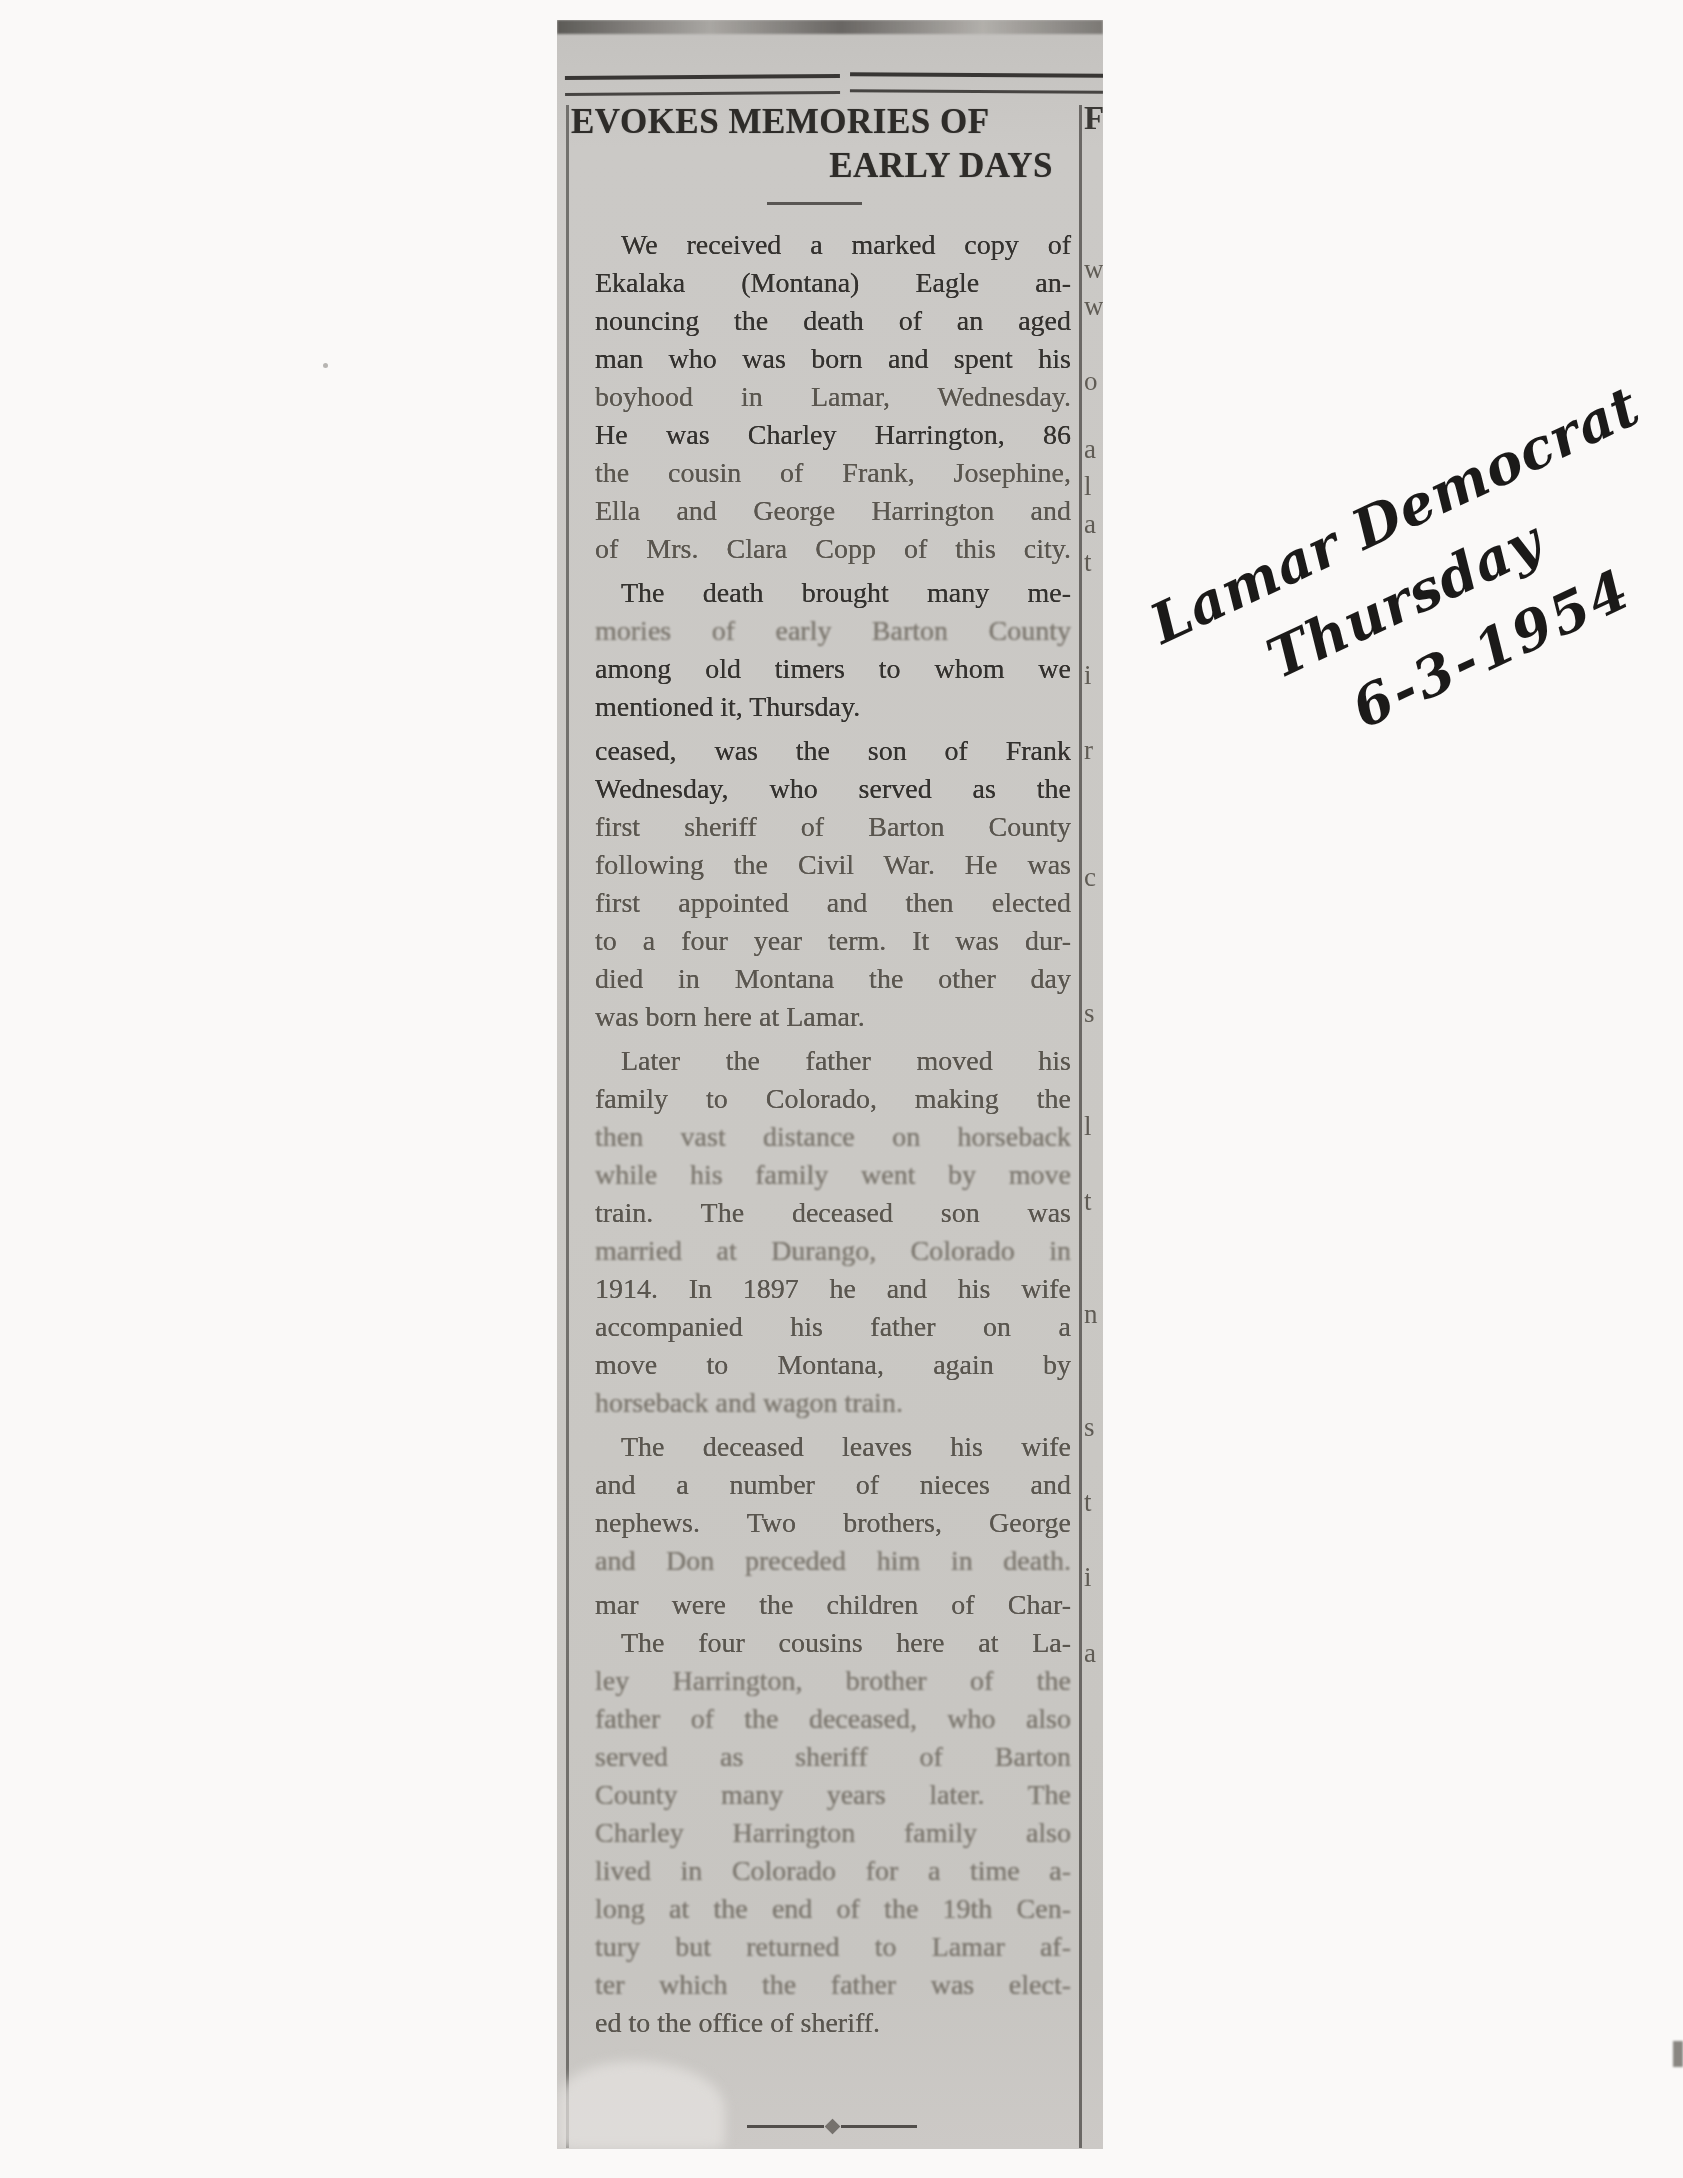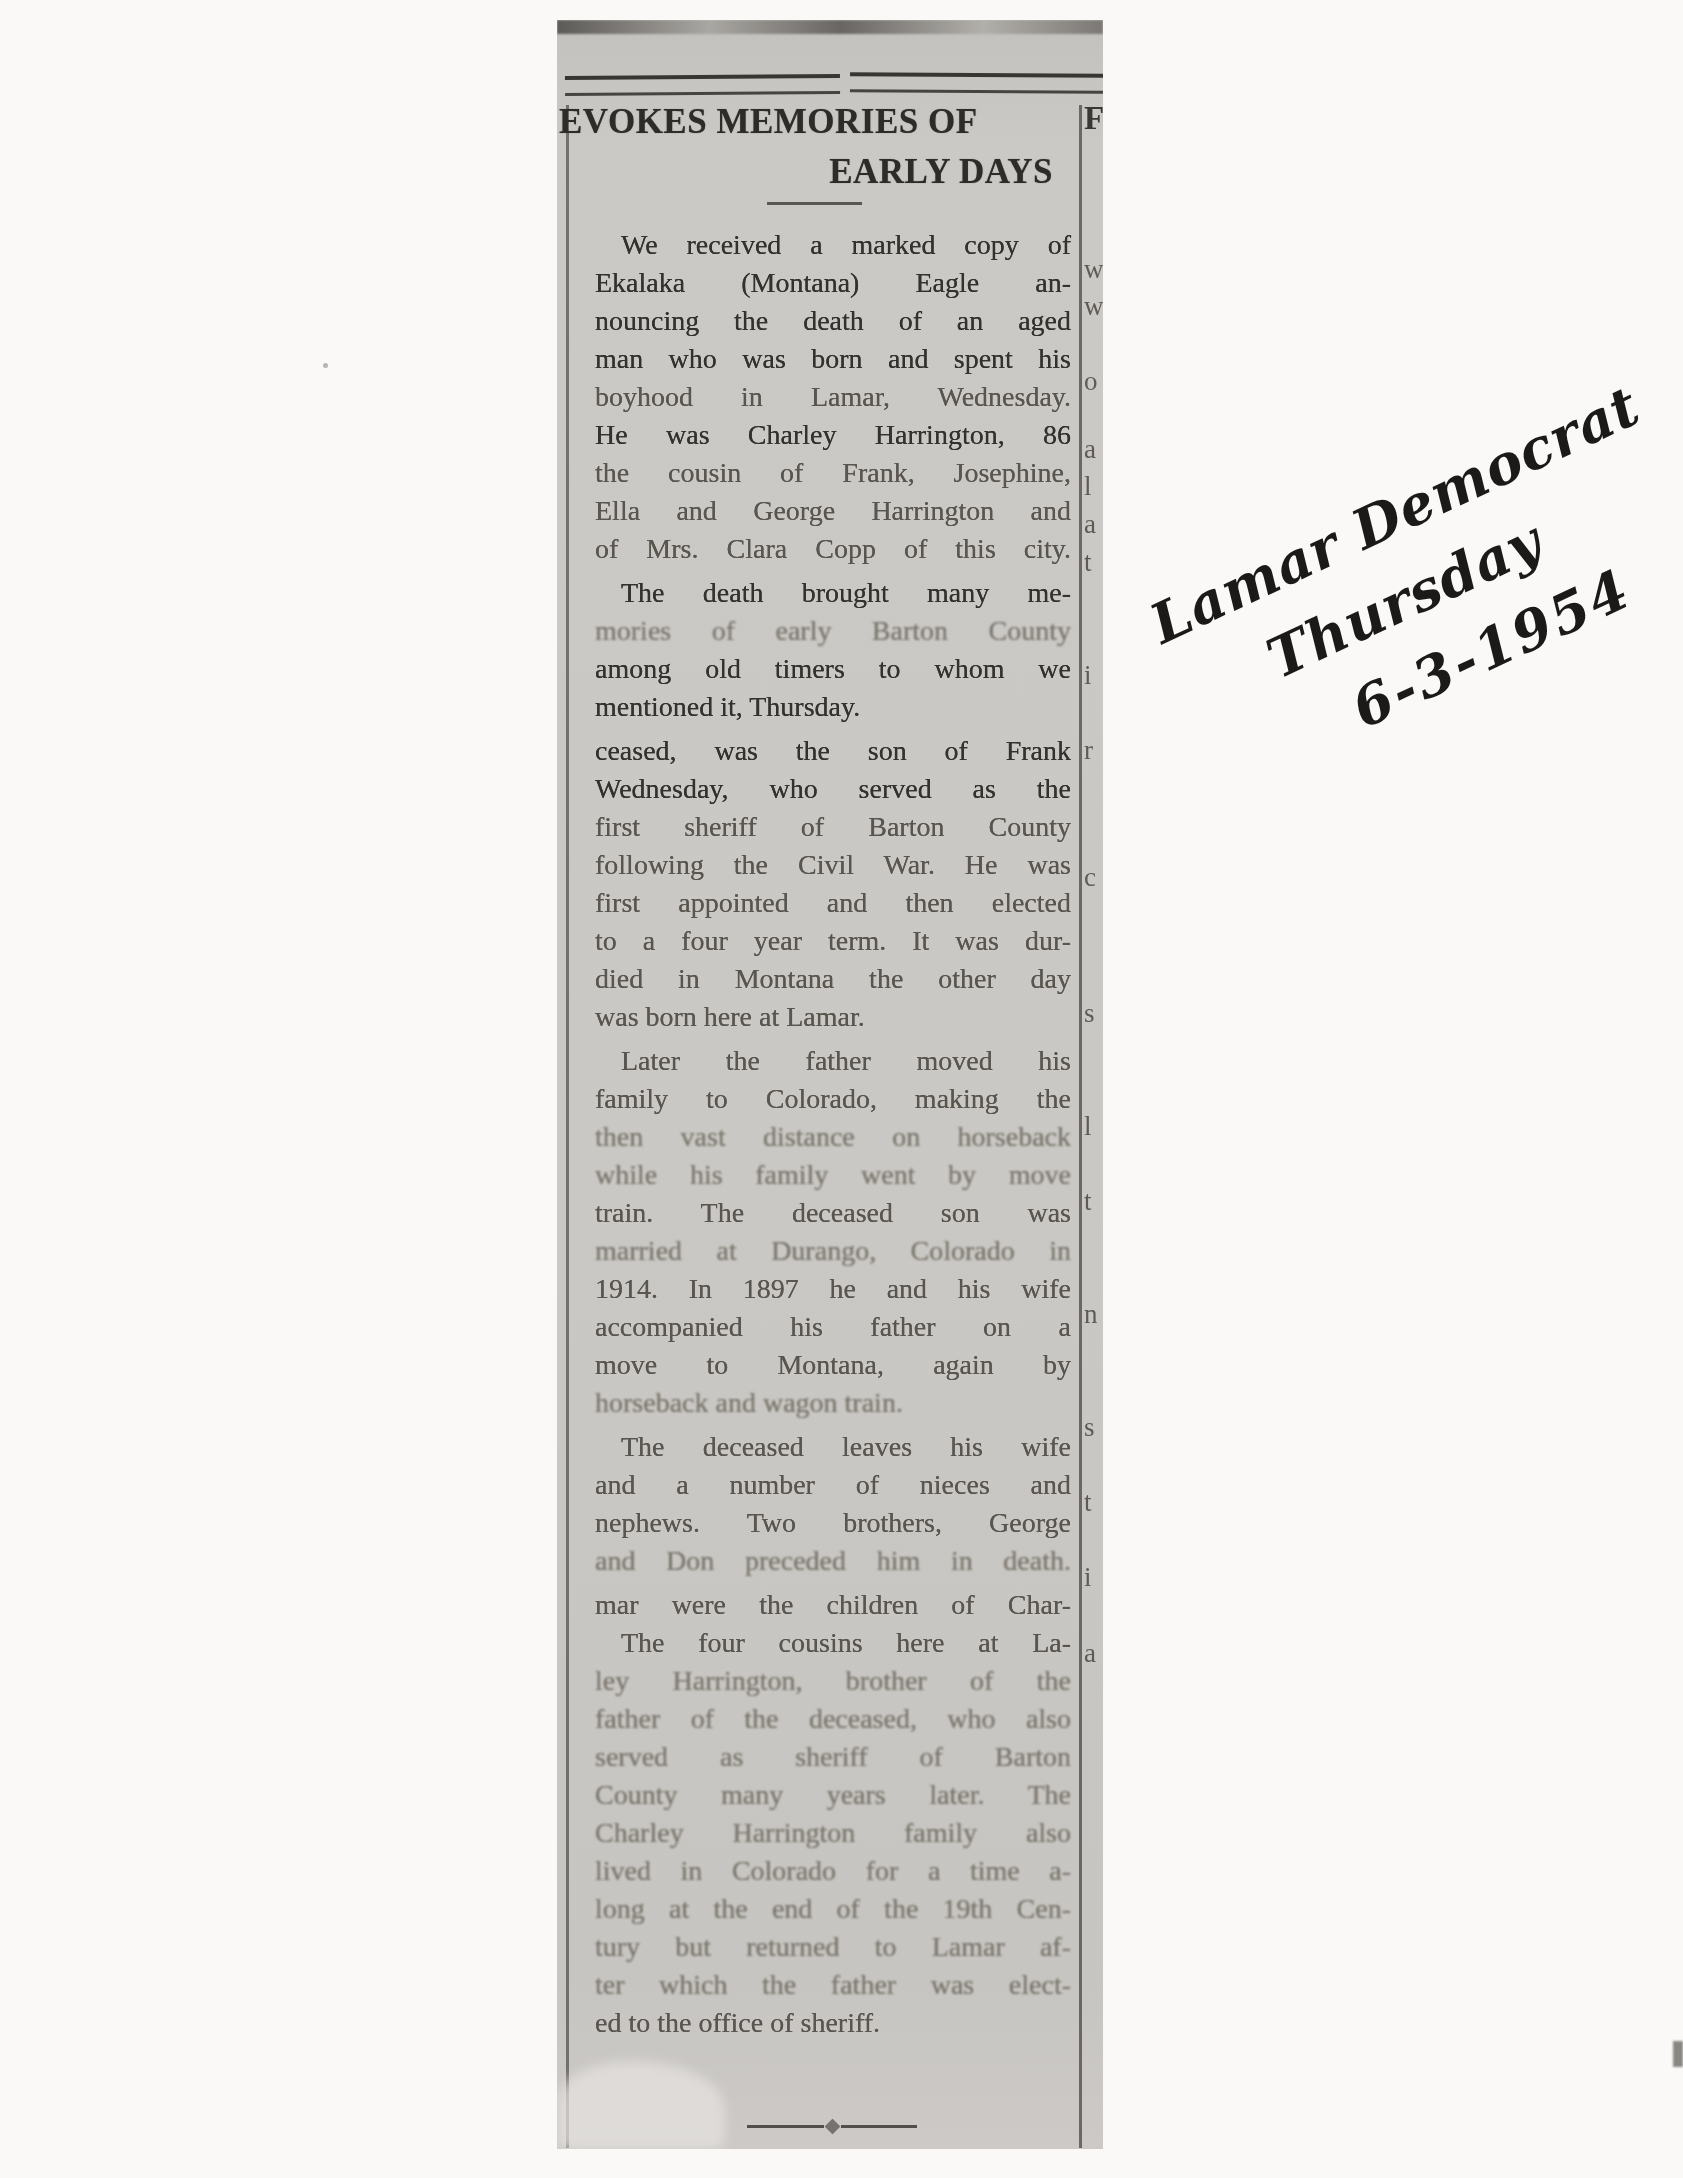--- a/index.html
+++ b/index.html
@@ -20,22 +20,22 @@
   .rule-seg{position:absolute;height:13px;border-top:4px solid rgba(32,30,28,.85);border-bottom:3px solid rgba(38,36,34,.8);}
   .rule-a{left:8px;top:55px;width:275px;transform:rotate(-.4deg);}
   .rule-b{left:293px;top:53px;width:253px;transform:rotate(.3deg);}
 
   .leftedge{position:absolute;left:9px;top:85px;width:3px;height:2043px;background:rgba(42,40,37,.55);filter:blur(0.4px);}
   .vrule{position:absolute;left:522px;top:85px;width:3px;height:2043px;background:rgba(55,52,49,.65);filter:blur(0.3px);}
 
   .headline{position:absolute;left:0px;top:81px;width:546px;color:#2e2c29;
     font-weight:700;font-size:35px;line-height:41px;letter-spacing:0.5px;
     text-shadow:0 0 1px rgba(46,44,41,.55);}
-  .h1{padding-left:2px;white-space:nowrap;}
-  .h2{text-align:right;padding-right:50px;margin-top:9px;}
+  .h1{padding-left:14px;white-space:nowrap;}
+  .h2{text-align:right;padding-right:50px;margin-top:3px;}
   .dash{position:absolute;left:210px;top:182px;width:95px;height:3px;background:rgba(60,57,54,.8);filter:blur(0.5px);}
 
   .article{position:absolute;left:22px;top:206px;width:492px;}
   .para{margin:0 0 6px 16px;}
   .line{font-size:28px;line-height:38px;white-space:nowrap;color:#34322f;text-shadow:0 0 0.5px currentColor;}
   .line.just{white-space:normal;text-align:justify;text-align-last:justify;}
   .line.ind{text-indent:26px;}
   .f1{color:#5a564f;filter:blur(0.3px);}
   .f2{color:#716c63;filter:blur(0.9px);opacity:.9;}
 

